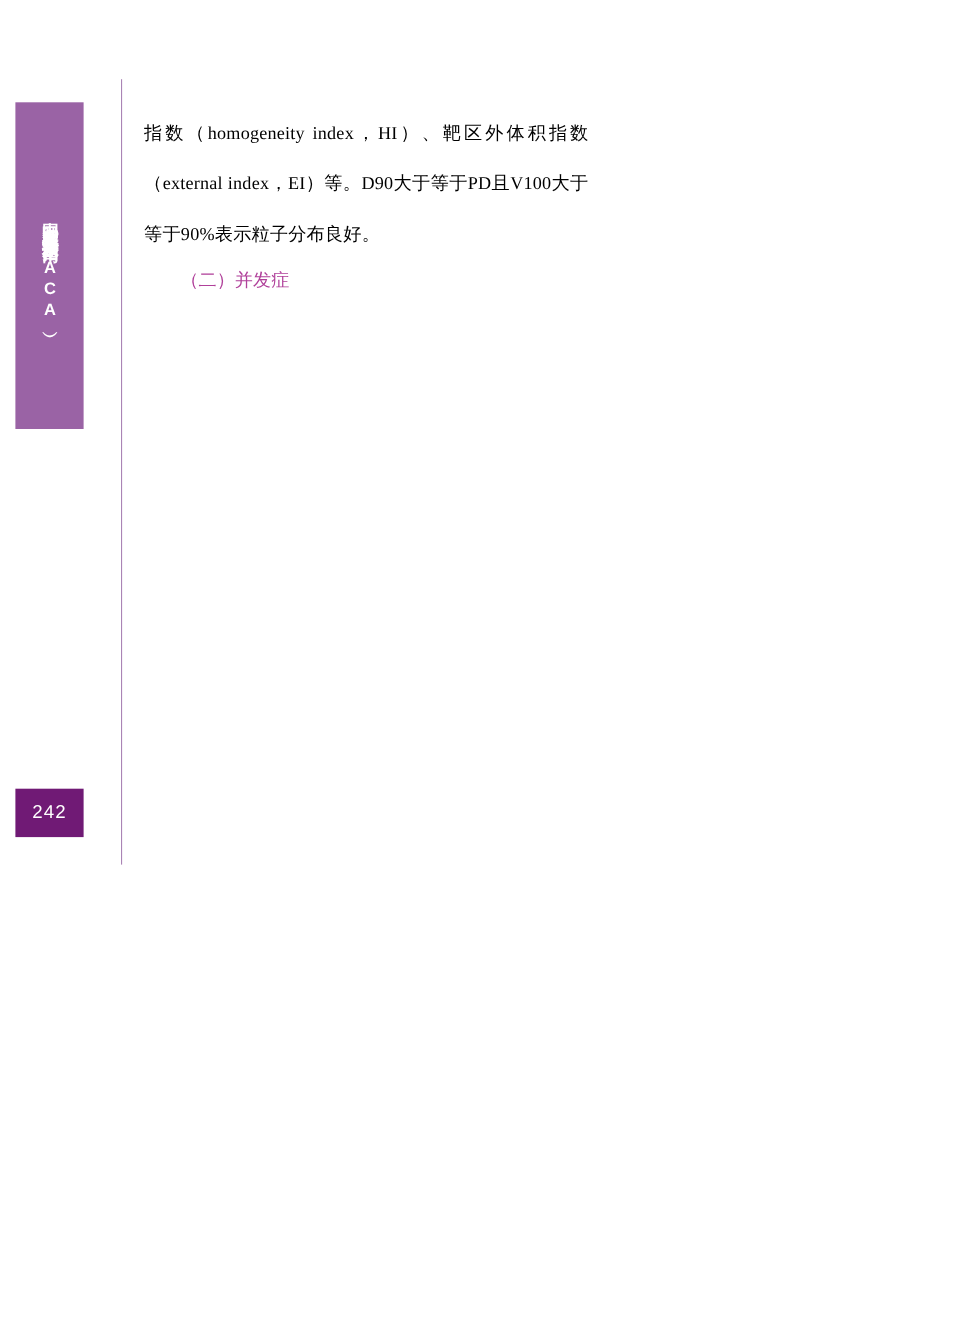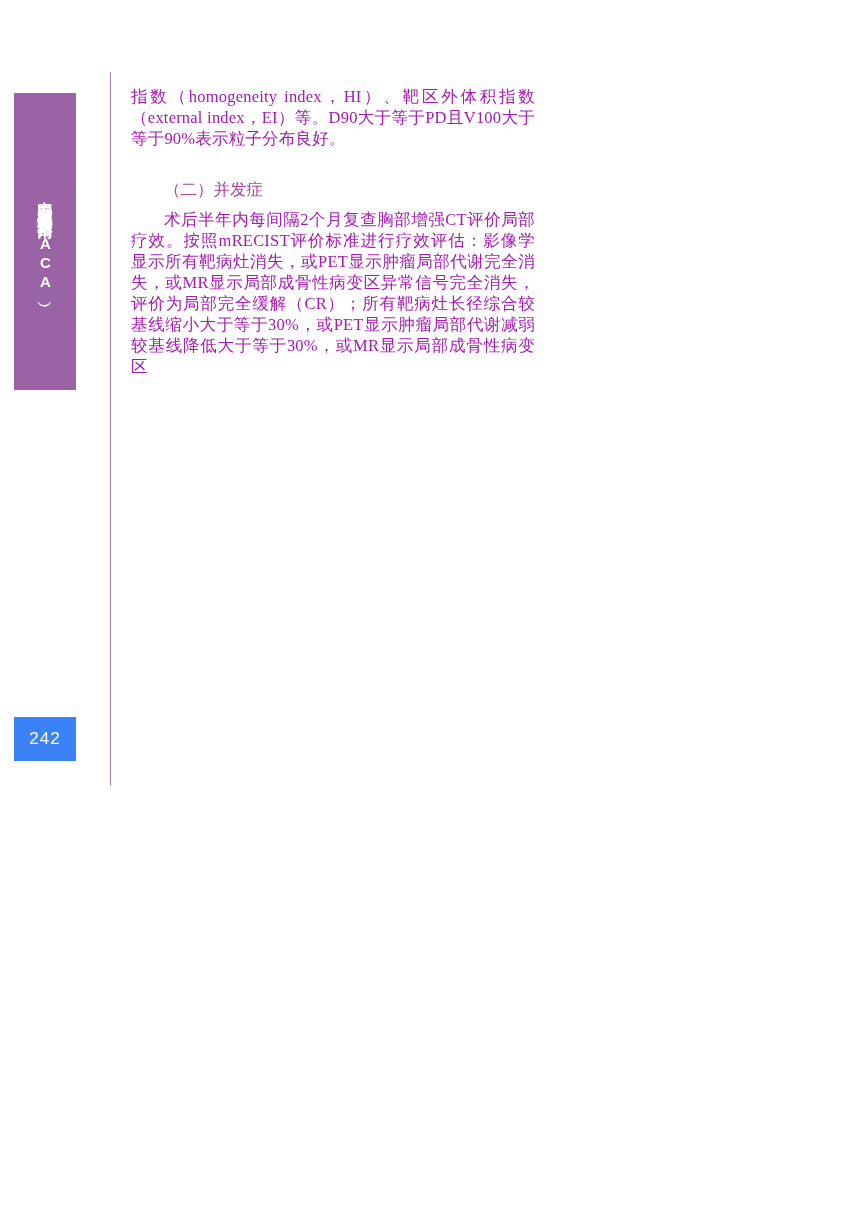--- a/index.html
+++ b/index.html
@@ -61,53 +61,53 @@
     line-height: 1.2;
   }
 
   
   .folio {
     position: absolute;
     left: 14px;
     top: 717px;
     width: 62px;
     height: 44px;
-    background: #3b82f6;
+    background: #701a75;
     color: #ffffff;
     font-family: "Liberation Sans", sans-serif;
     font-size: 17px;
     display: flex;
     align-items: center;
     justify-content: center;
     letter-spacing: 1px;
   }
 
   
   .column {
     position: absolute;
     left: 131px;
     top: 86px;
     width: 404px;
   }
 
   p.body {
-    margin: 0 0 0 0;
+    margin: 12px 0 0 0;
     font-size: 16.5px;
-    line-height: 21px;
-    color: #a21caf;
+    line-height: 46px;
+    color: #000000;
     text-align: justify;
     text-justify: inter-ideograph;
     letter-spacing: .2px;
   }
   p.body.indent {
     text-indent: 33px;
   }
 
   h3.subhead {
-    margin: 24px 0 2px 0;
+    margin: 2px 0 2px 0;
     font-size: 16.5px;
     line-height: 33.5px;
     color: #b0409a;
     font-weight: normal;
     text-indent: 33px;
     font-family: "Liberation Serif", serif;
   }
 </style>
 </head>
 <body>
@@ -123,16 +123,15 @@
   <div class="text-rule"></div>
 
   <div class="column">
 
     <p class="body">指数（homogeneity index，HI）、靶区外体积指数（external index，EI）等。D90大于等于PD且V100大于等于90%表示粒子分布良好。</p>
 
     <h3 class="subhead">（二）并发症</h3>
 
 
 
-    <p class="body indent">术后半年内每间隔2个月复查胸部增强CT评价局部疗效。按照mRECIST评价标准进行疗效评估：影像学显示所有靶病灶消失，或PET显示肿瘤局部代谢完全消失，或MR显示局部成骨性病变区异常信号完全消失，评价为局部完全缓解（CR）；所有靶病灶长径综合较基线缩小大于等于30%，或PET显示肿瘤局部代谢减弱较基线降低大于等于30%，或MR显示局部成骨性病变区</p>
 
   </div>
 </div>
 
 </body></html>

